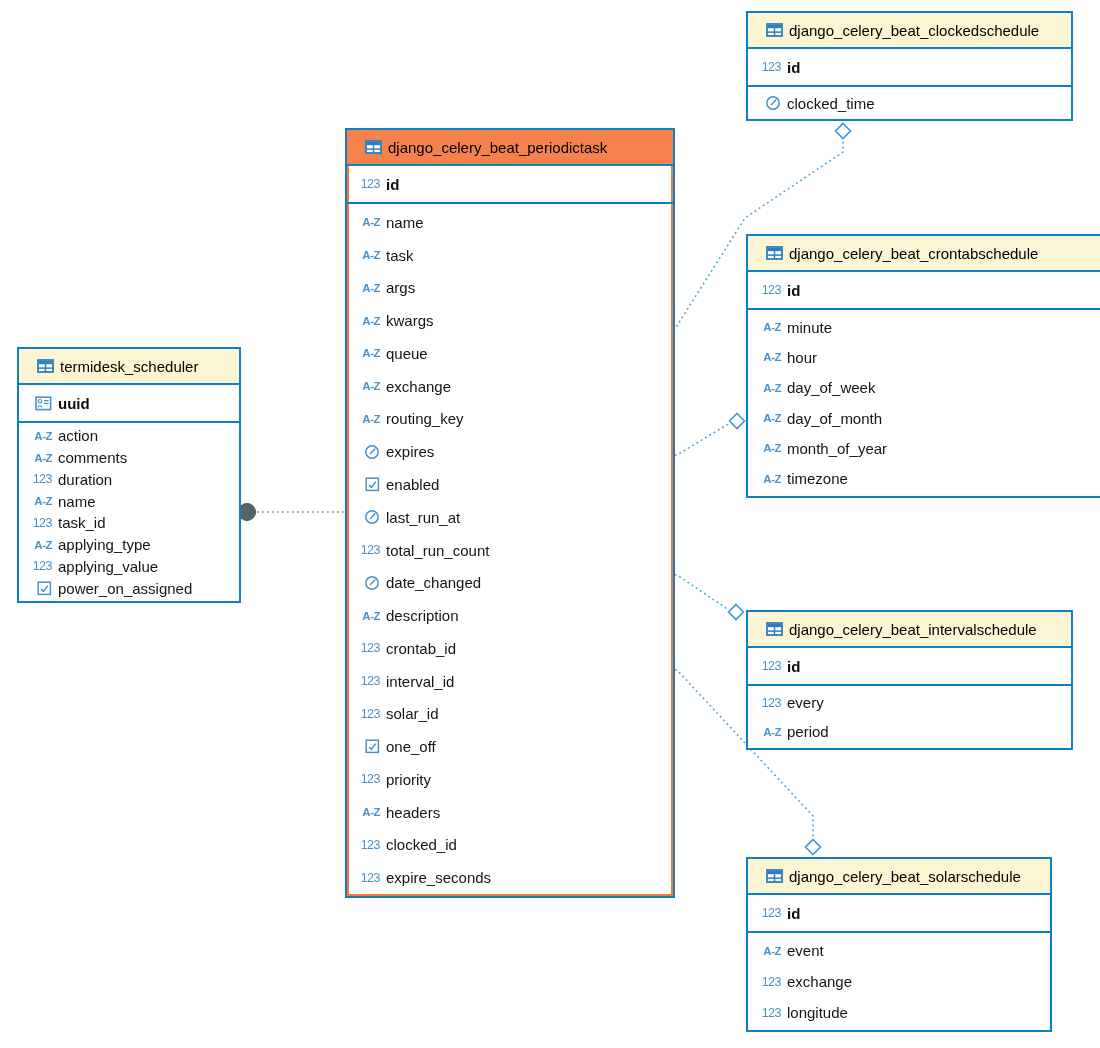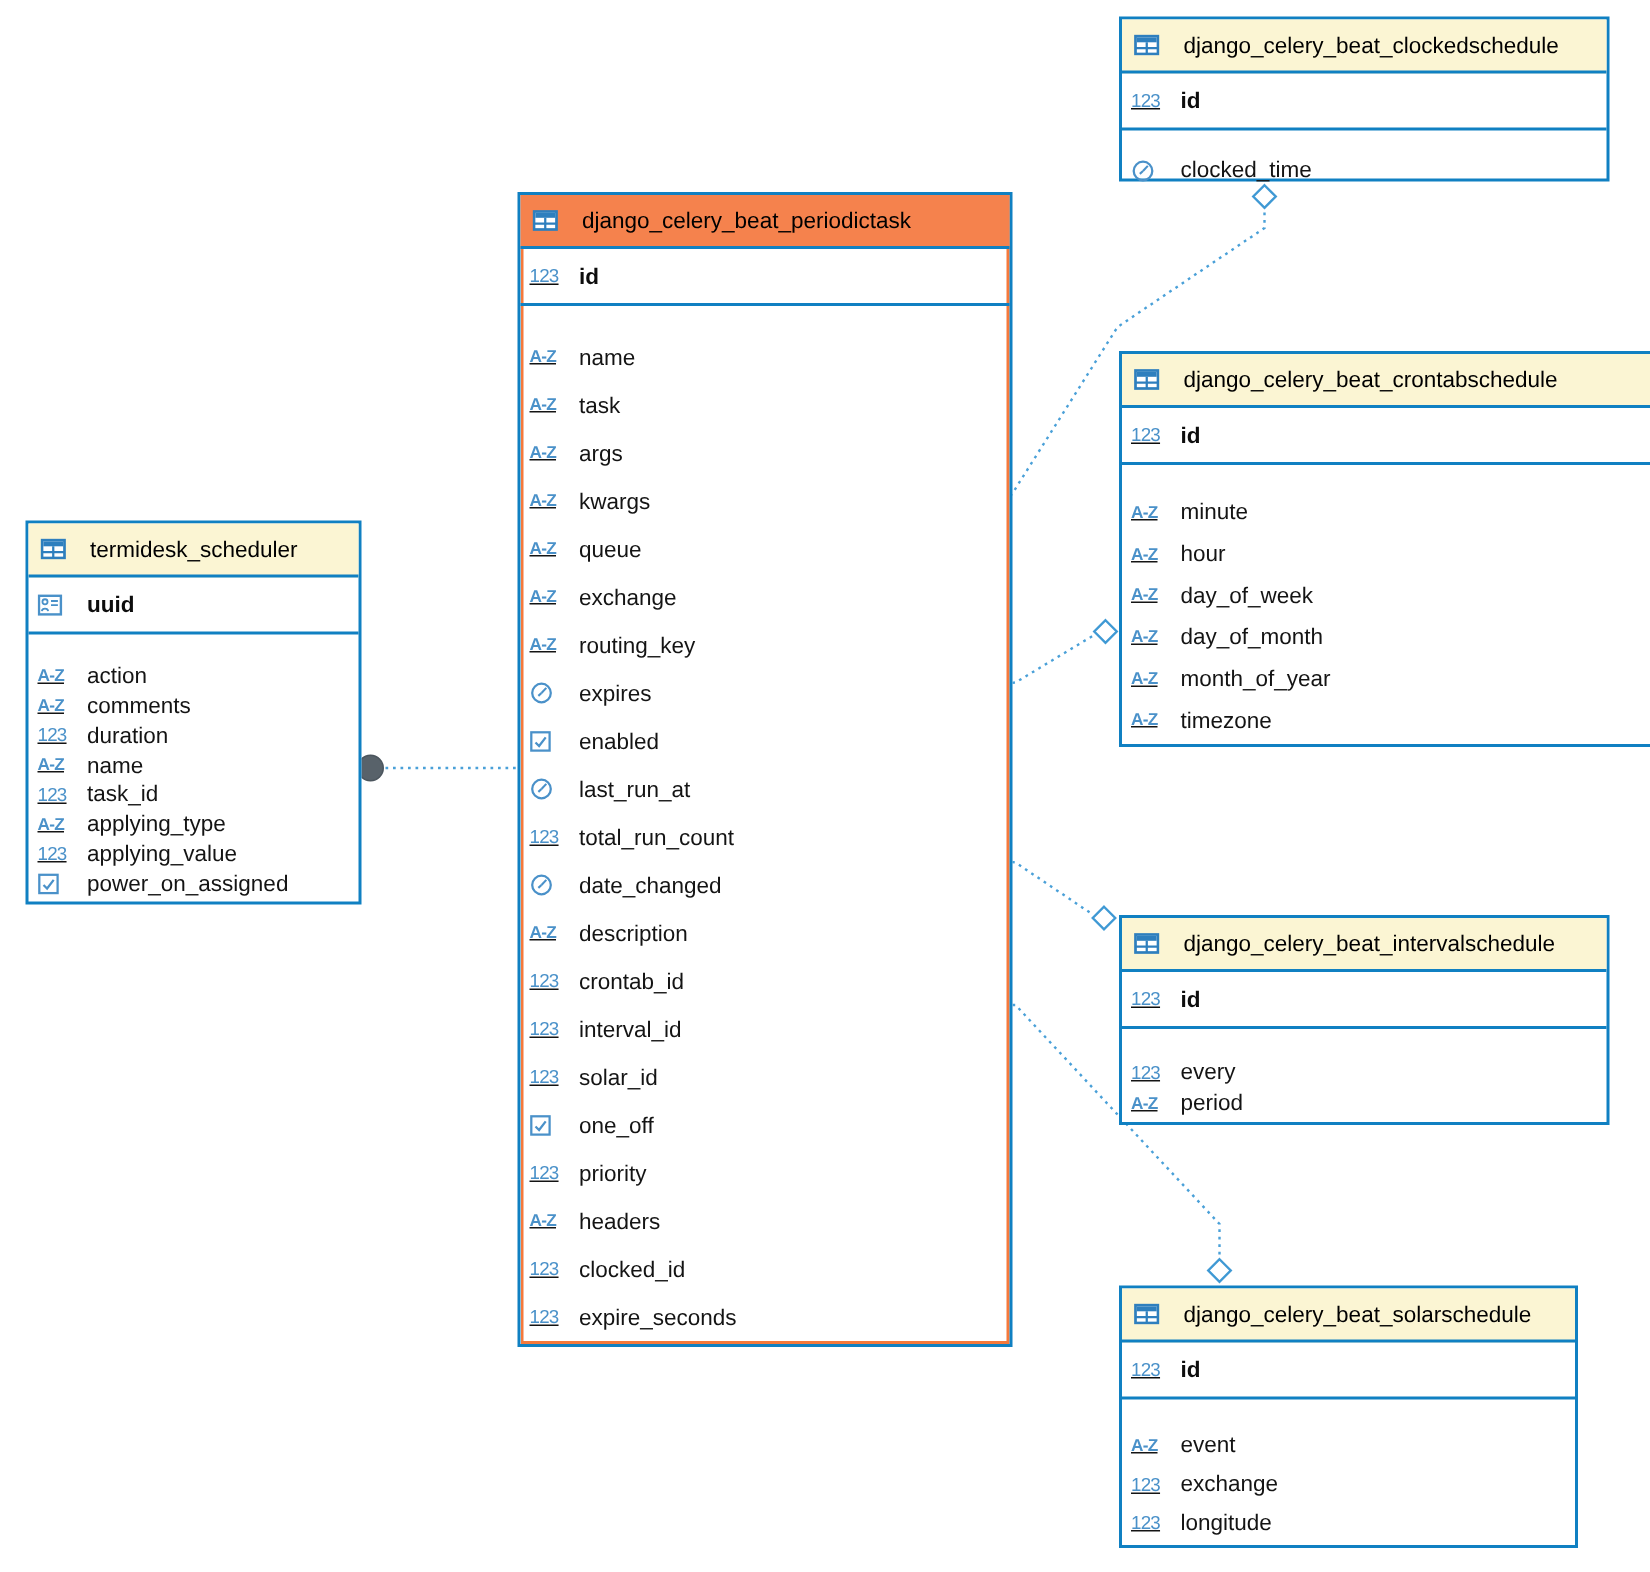--- a/index.html
+++ b/index.html
@@ -21,26 +21,26 @@
     border-bottom:2px solid #1080c2;
     display:flex;align-items:center;gap:6px;
     padding-left:8px;font-size:15px;color:#000000;white-space:nowrap;overflow:hidden;
   }
   .selected .t-header{background:#f5824d;}
   .t-pk{
     flex:0 0 36px;border-bottom:2px solid #1080c2;
     display:flex;align-items:center;gap:6px;padding-left:6px;
     font-size:15px;font-weight:bold;color:#0d0d0d;white-space:nowrap;
   }
-  .t-cols{flex:1 1 auto;display:flex;flex-direction:column;padding:2px 0;margin-top:16px;}
+  .t-cols{flex:1 1 auto;display:flex;flex-direction:column;padding:2px 0;}
   .t-col{
     flex:1 1 auto;display:flex;align-items:center;gap:6px;padding-left:6px;
     font-size:15px;color:#141414;white-space:nowrap;
   }
-  .ic{flex:0 0 27px;display:flex;align-items:center;justify-content:flex-start;text-decoration:underline;}
+  .ic{flex:0 0 27px;display:flex;align-items:center;justify-content:flex-end;}
   .glyph-num{font-size:12.5px;color:#4a91c9;letter-spacing:-0.5px;font-weight:normal;}
   .glyph-az{font-size:11.5px;color:#4a91c9;font-weight:bold;letter-spacing:-0.5px;}
   #wires{position:absolute;left:0;top:0;width:1100px;height:1048px;pointer-events:none;}
 </style>
 </head>
 <body>
 
 <div id="canvas">
   <svg id="wires">
       <g>

